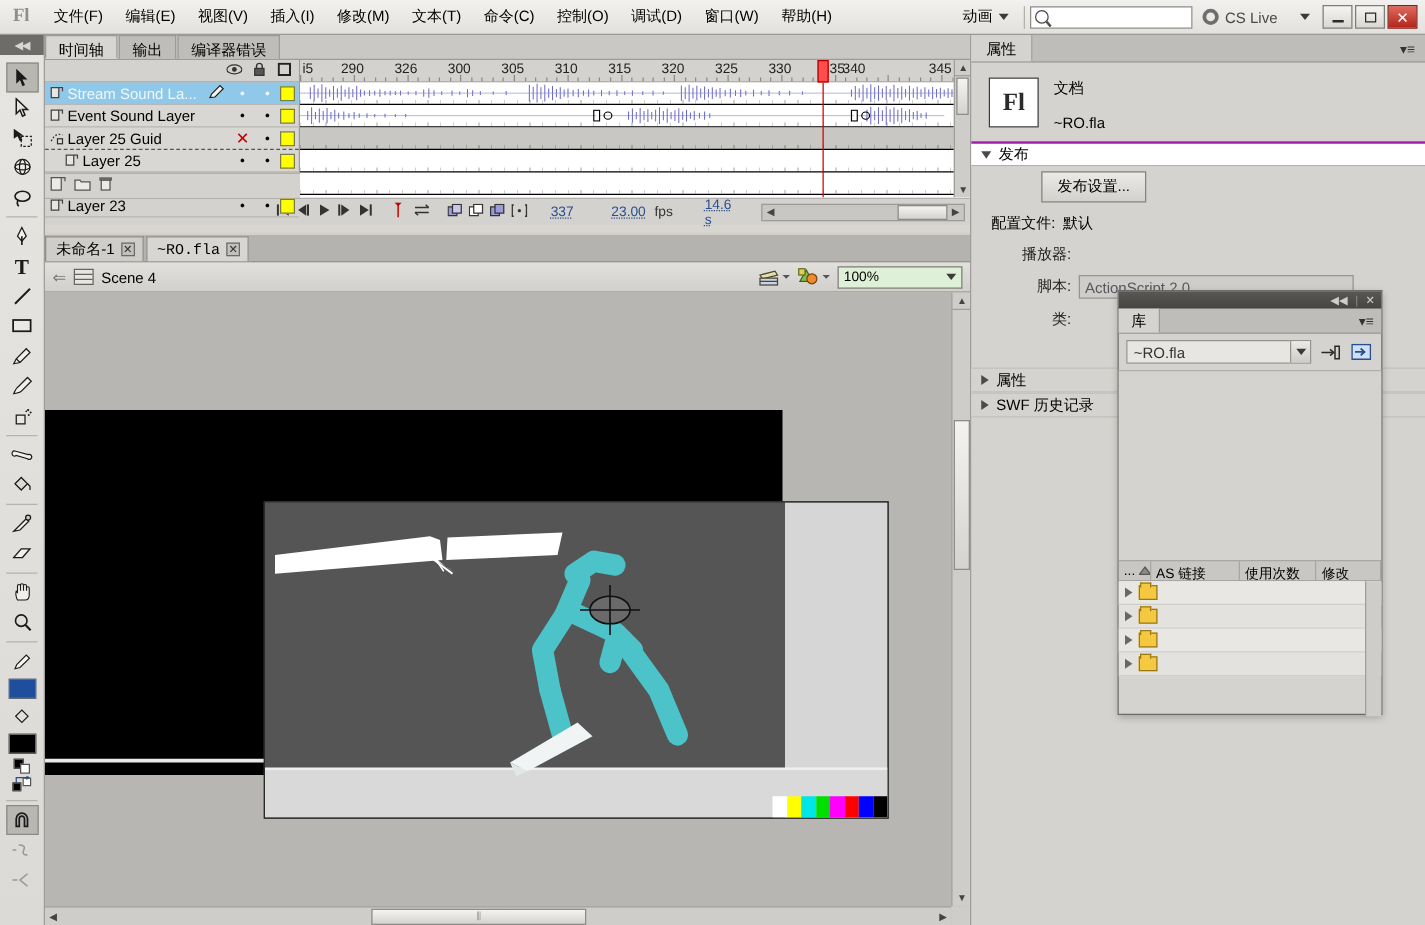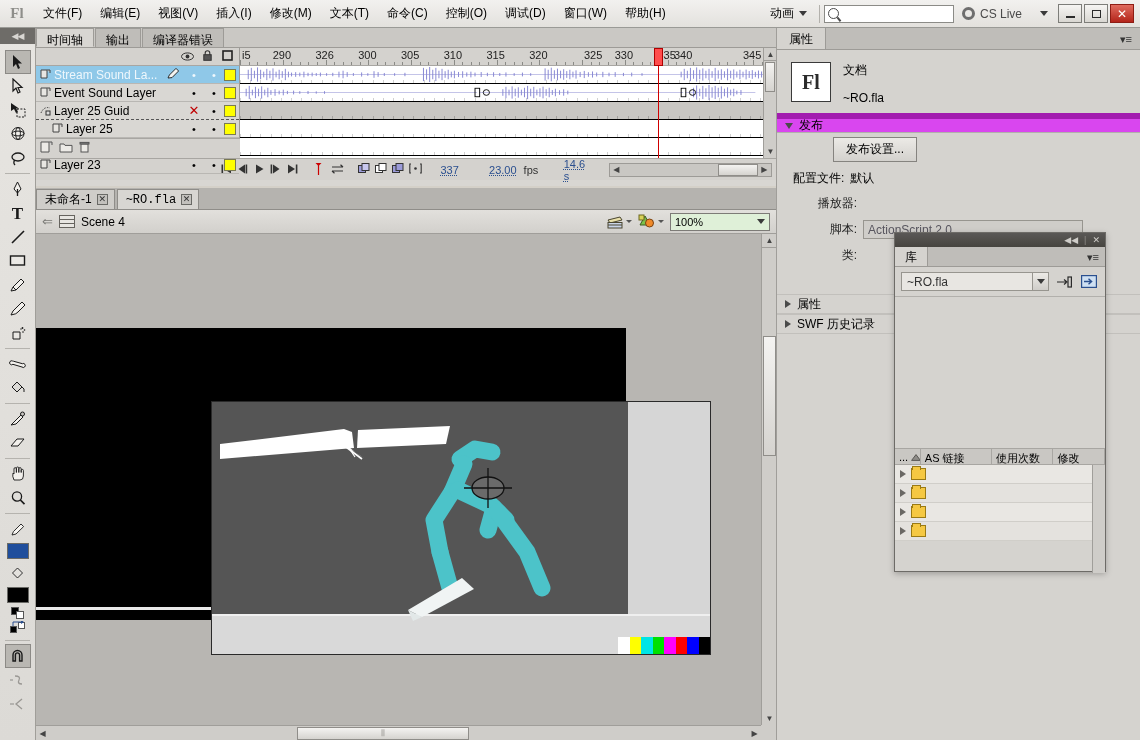--- a/index.html
+++ b/index.html
@@ -179,21 +179,21 @@
   }
   .panel-menu { margin-left:auto; padding:3px 8px; font-size:11px; color:#333; }
   .prop-doc { display:flex; gap:12px; padding:12px 14px 8px 14px; align-items:flex-start;}
   .fl-thumb {
     width:40px;height:40px;background:#fff;border:1px solid #3a3a3a;
     display:flex;align-items:center;justify-content:center;
     font-family:"Liberation Serif",serif;font-size:20px;font-weight:bold;color:#2b2b2b;
   }
   .prop-sect-head {
     height:20px; display:flex; align-items:center; gap:6px; padding-left:8px;
-    background:#d946ef; border-top:6px solid #a21caf; border-bottom:1px solid #b2b0ac; font-size:12px;
+    background:#ffffff; border-top:2px solid #a21caf; border-bottom:1px solid #b2b0ac; font-size:12px;
   }
   .tri-r { width:0;height:0;border-top:4px solid transparent;border-bottom:4px solid transparent;border-left:6px solid #4a4a4a;}
   .tri-d { width:0;height:0;border-left:4px solid transparent;border-right:4px solid transparent;border-top:6px solid #4a4a4a;}
   .prop-row { display:flex; align-items:center; padding:4px 10px; font-size:12px; gap:6px;}
   .prop-lbl { width:70px; text-align:right; color:#222; }
   .prop-btn {
     background:linear-gradient(#eceae6,#d3d1cd); border:1px solid #85837f;
     padding:3px 12px; font-size:12px;
   }
   .prop-input {
@@ -635,21 +635,21 @@
             <div class="tick" style="left: 521.55px;"></div>
             <div class="tick" style="left: 530.1px;"></div>
             <div class="tick-lbl" style="left: 2px;">i5</div>
             <div class="tick-lbl" style="left: 32.75px;">290</div>
             <div class="tick-lbl" style="left: 75.5px;">326</div>
             <div class="tick-lbl" style="left: 118.25px;">300</div>
             <div class="tick-lbl" style="left: 161px;">305</div>
             <div class="tick-lbl" style="left: 203.75px;">310</div>
             <div class="tick-lbl" style="left: 246.5px;">315</div>
             <div class="tick-lbl" style="left: 289.25px;">320</div>
-            <div class="tick-lbl" style="left: 332px; margin-left: 12px;">325</div>
+            <div class="tick-lbl" style="left: 332px;">325</div>
             <div class="tick-lbl" style="left: 374.75px;">330</div>
             <div class="tick-lbl" style="left: 417.5px;">335</div>
             <div class="tick-lbl" style="left: 434px;">340</div>
             <div class="tick-lbl" style="left: 503px;">345</div>
           </div>
         <div class="frame-rows">
 
           <div class="frame-row">
             <div class="fr-grid"></div>
             <svg class="wave" viewBox="0 0 520 18" preserveAspectRatio="none">

